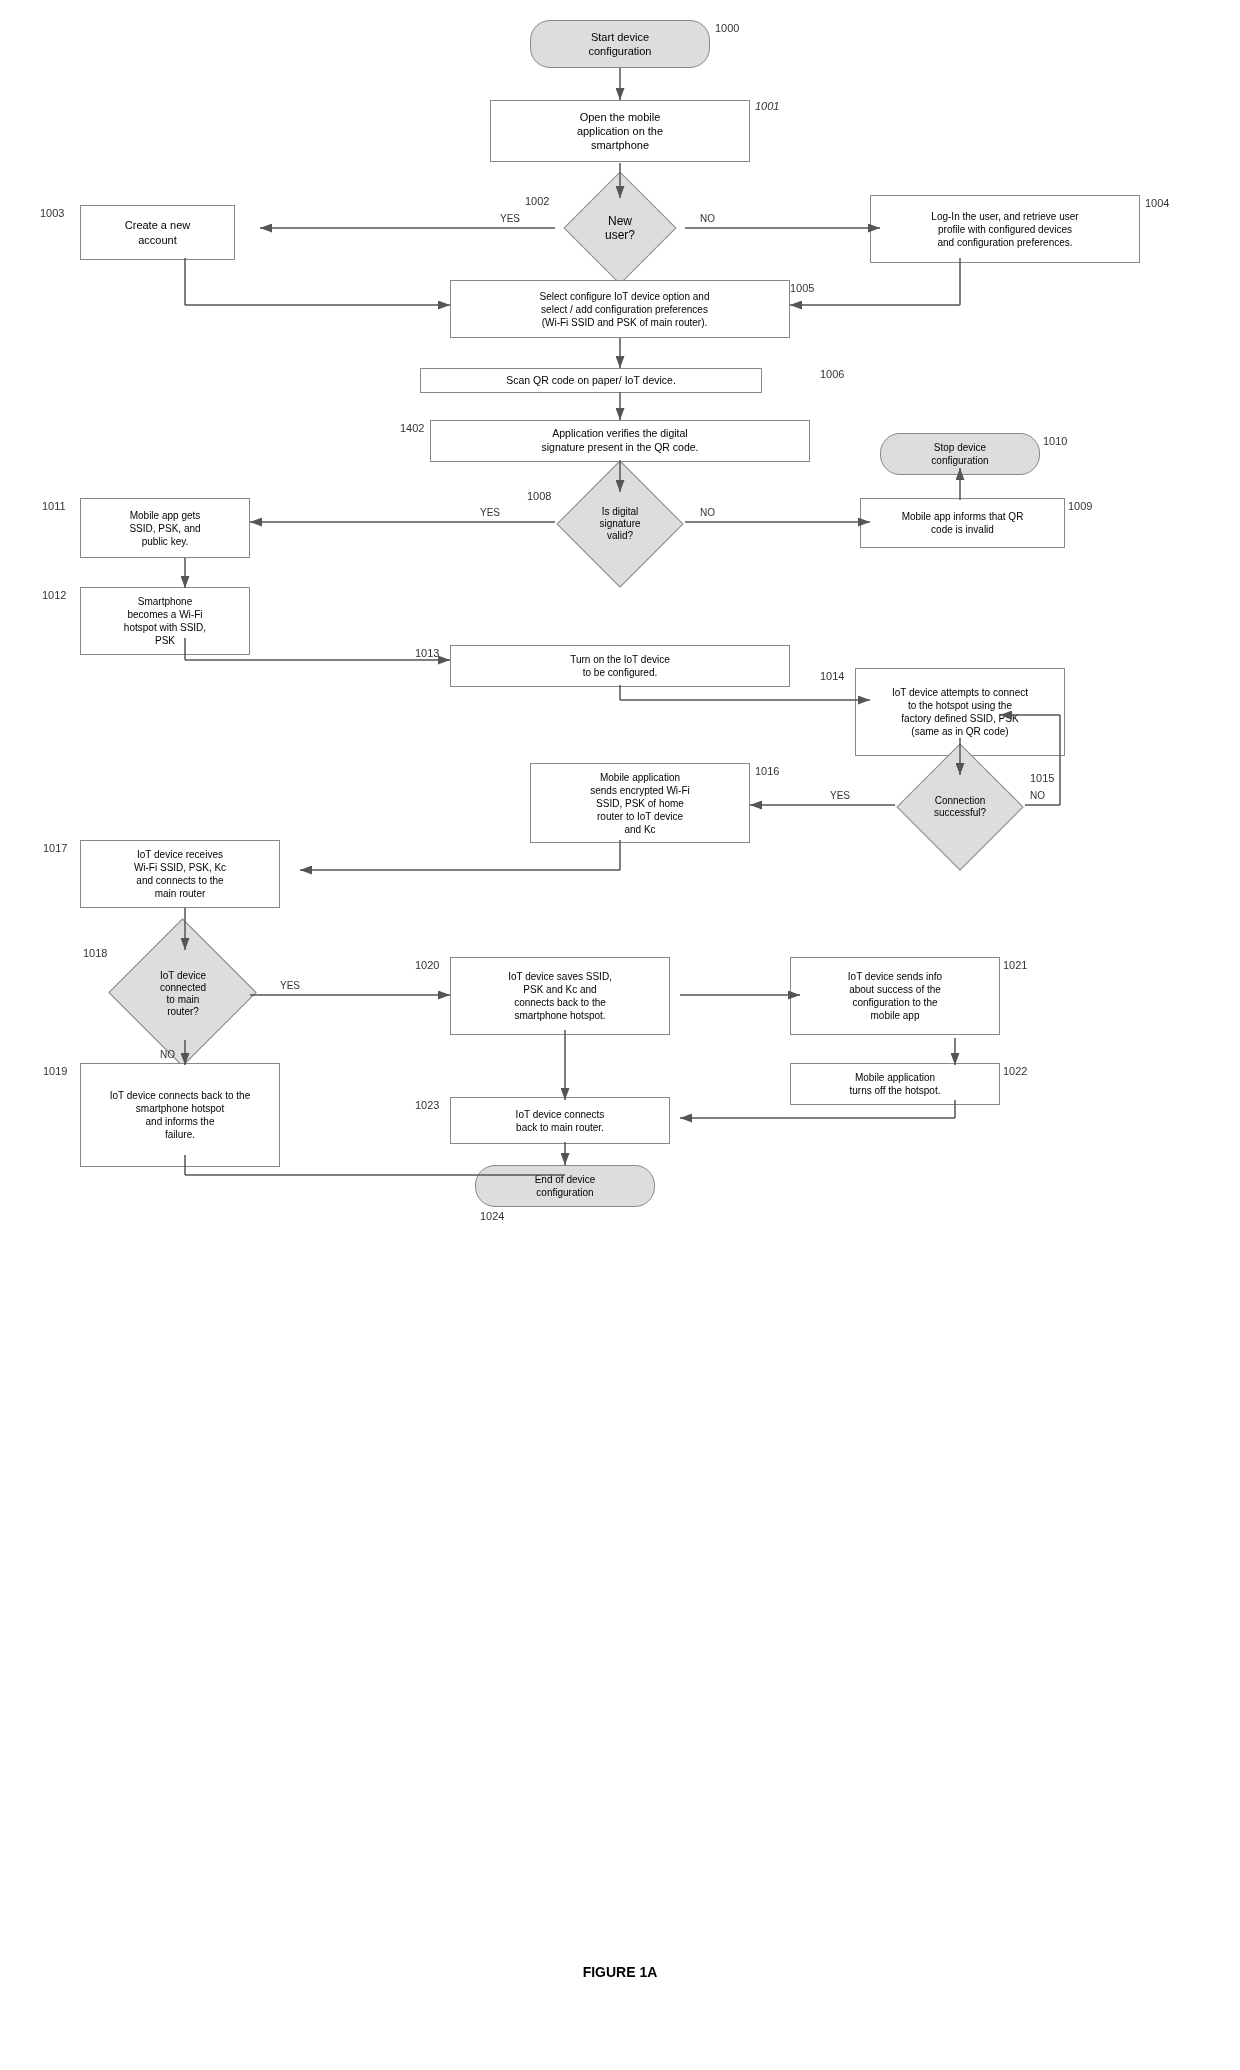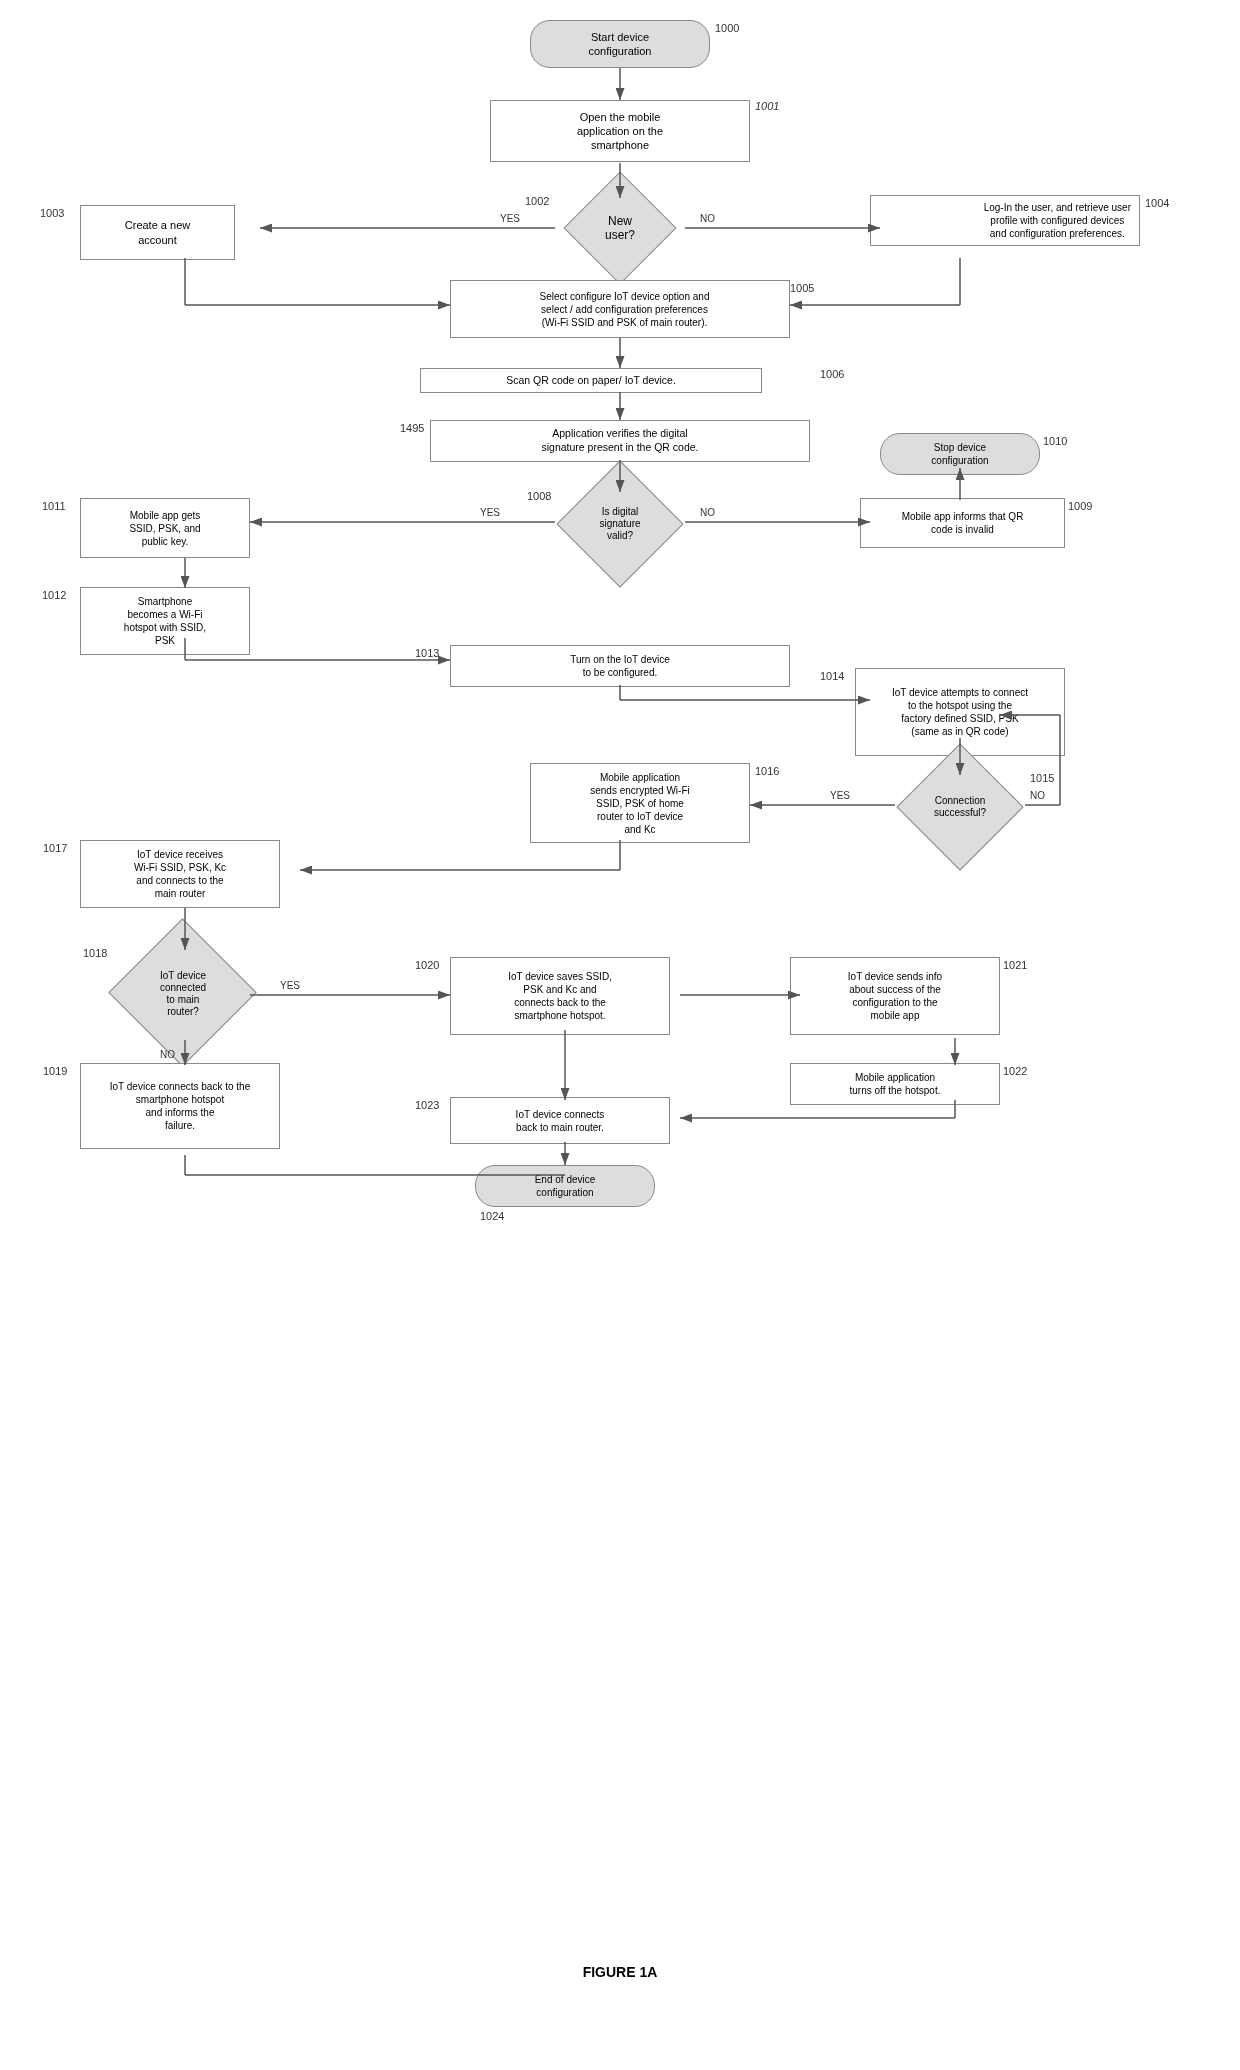--- a/index.html
+++ b/index.html
@@ -192,21 +192,21 @@
 user?</span>
   </div>
   <span class="node-label" style="left:525px; top:195px;">1002</span>
 
   <div class="fc-node fc-rect" style="left:80px; top:205px; width:155px; height:55px;">
     <span style="white-space:pre-line;">Create a new
 account</span>
   </div>
   <span class="node-label" style="left:40px; top:207px;">1003</span>
 
-  <div class="fc-node fc-rect" style="left:870px; top:195px; width:270px; height:51px; font-size:10px;justify-content:flex-end;">
+  <div class="fc-node fc-rect" style="left:870px; top:195px; width:270px; height:68px; font-size:10px;">
     <span style="white-space:pre-line;">Log-In the user, and retrieve user
 profile with configured devices
 and configuration preferences.</span>
   </div>
   <span class="node-label" style="left:1145px; top:197px;">1004</span>
 
   <div class="fc-node fc-rect" style="left:450px; top:280px; width:340px; height:58px; font-size:10px;">
     <span style="white-space:pre-line;margin-left:9px;">Select configure IoT device option and
 select / add configuration preferences
 (Wi-Fi SSID and PSK of main router).</span>
@@ -215,21 +215,21 @@
 
   <div class="fc-node fc-rect" style="left:420px; top:368px; width:342px; height:25px; font-size:10.5px;">
     <span style="white-space:pre-line;">Scan QR code on paper/ IoT device.</span>
   </div>
   <span class="node-label" style="left:820px; top:368px;">1006</span>
 
   <div class="fc-node fc-rect" style="left:430px; top:420px; width:380px; height:42px; font-size:10.5px;">
     <span style="white-space:pre-line;">Application verifies the digital
 signature present in the QR code.</span>
   </div>
-  <span class="node-label" style="left:400px; top:422px;">1495</span>
+  <span class="node-label" style="left:400px; top:422px;">1402</span>
 
   <div class="diamond-wrapper" style="left:557px; top:487px; width:126px; height:73px;">
     <div class="diamond-shape" style="width:90px; height:90px; top:-8px; left:18px;"></div>
     <span class="diamond-text" style="white-space:pre-line; font-size:10px; width:80px;">Is digital
 signature
 valid?</span>
   </div>
   <span class="node-label" style="left:527px; top:490px;">1008</span>
 
   <div class="fc-node fc-rect" style="left:860px; top:498px; width:205px; height:50px; font-size:10px;">
@@ -299,21 +299,21 @@
 
   <div class="diamond-wrapper" style="left:120px; top:945px; width:126px; height:98px;">
     <div class="diamond-shape" style="width:105px; height:105px; top:-5px; left:10px;"></div>
     <span class="diamond-text" style="white-space:pre-line; font-size:10px; width:90px;">IoT device
 connected
 to main
 router?</span>
   </div>
   <span class="node-label" style="left:83px; top:947px;">1018</span>
 
-  <div class="fc-node fc-rect" style="left:80px; top:1063px; width:200px; height:86px; font-size:10px;">
+  <div class="fc-node fc-rect" style="left:80px; top:1063px; width:200px; height:104px; font-size:10px;">
     <span style="white-space:pre-line;">IoT device connects back to the
 smartphone hotspot
 and informs the
 failure.</span>
   </div>
   <span class="node-label" style="left:43px; top:1065px;">1019</span>
 
   <div class="fc-node fc-rect" style="left:450px; top:957px; width:220px; height:78px; font-size:10px;">
     <span style="white-space:pre-line;">IoT device saves SSID,
 PSK and Kc and

